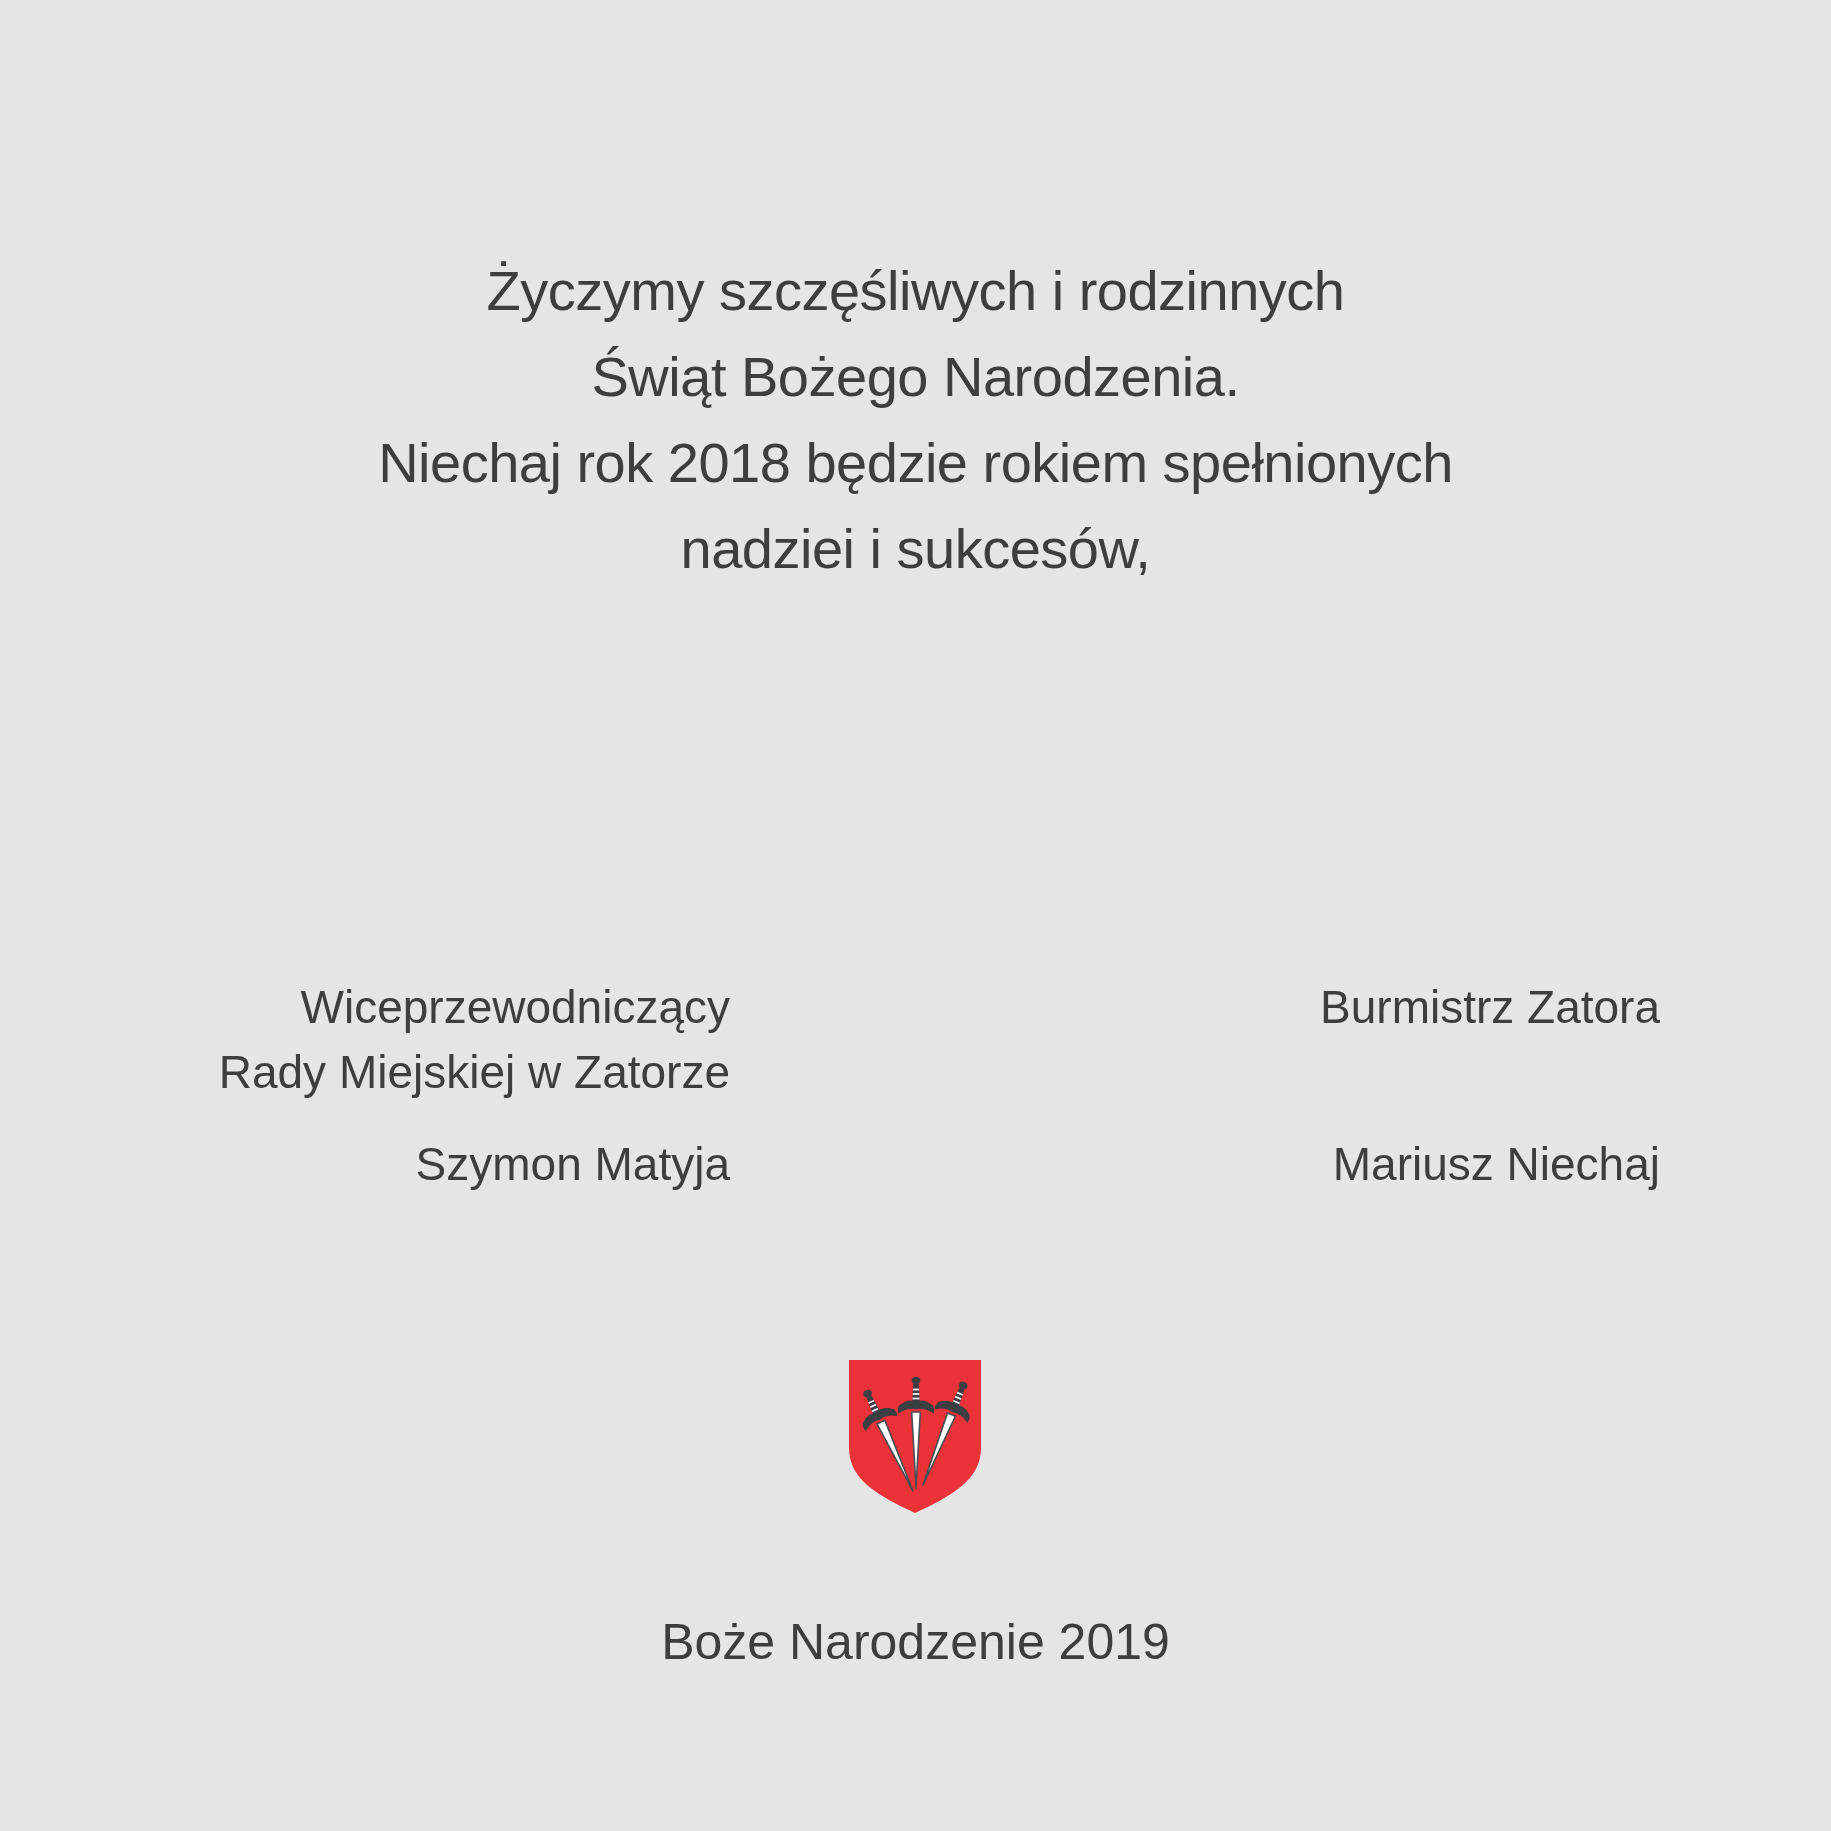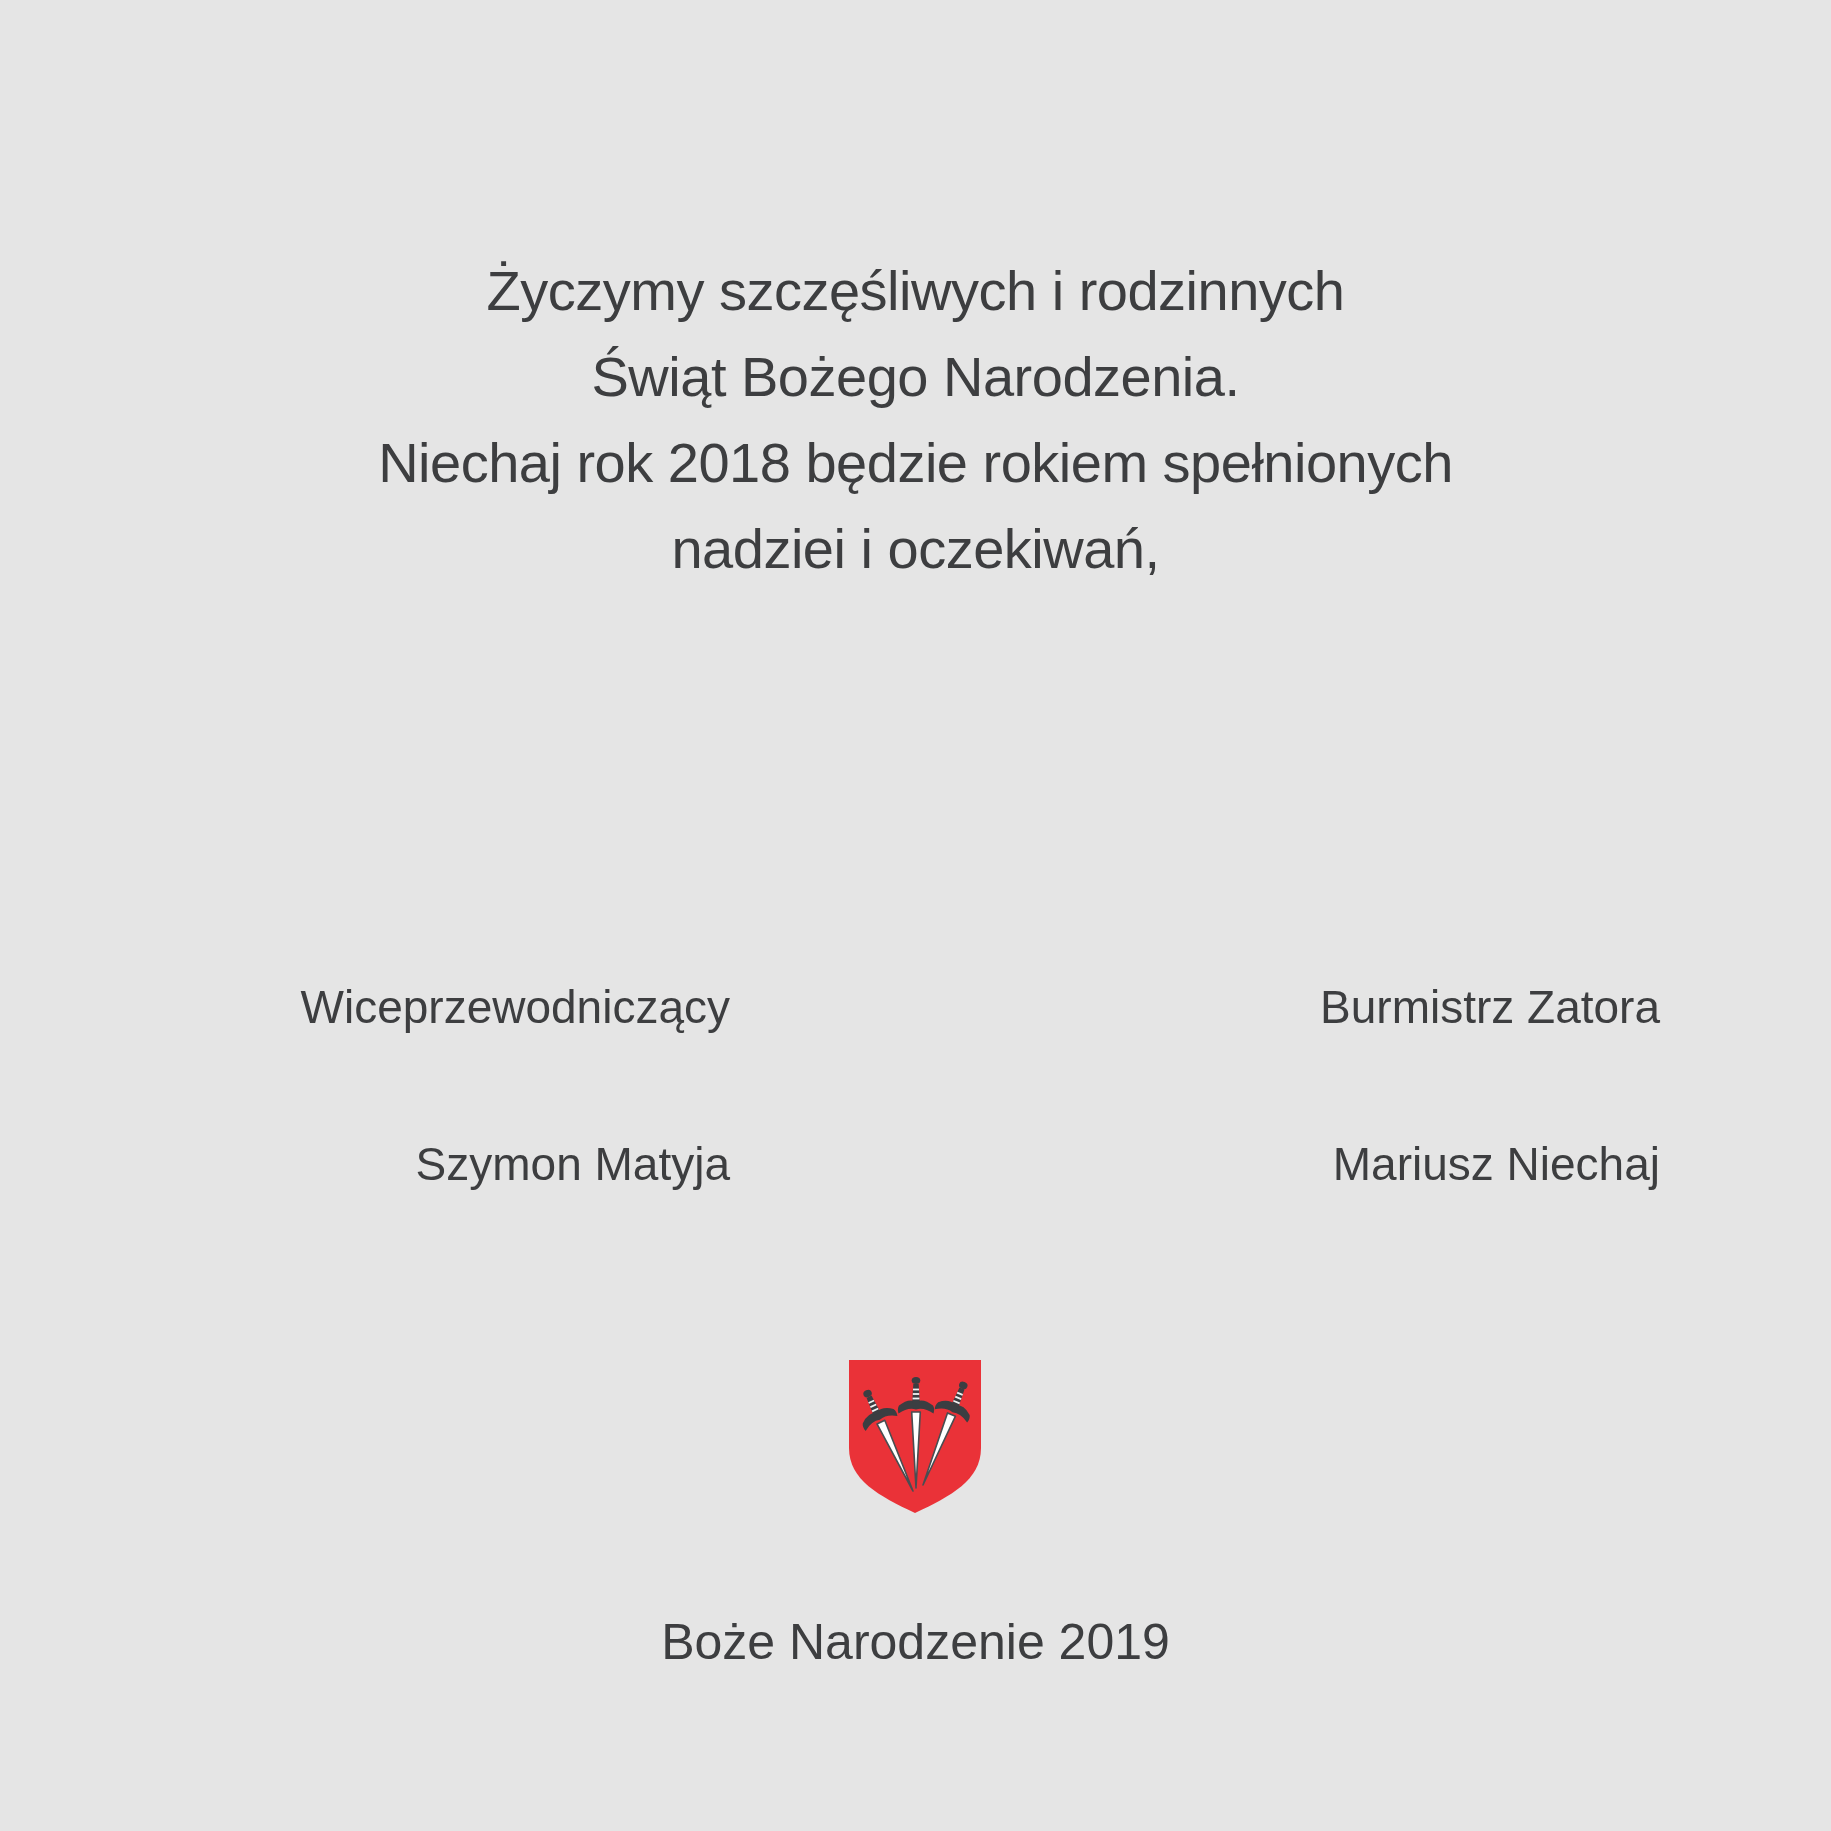--- a/index.html
+++ b/index.html
@@ -58,25 +58,26 @@
 </style>
 </head>
 <body>
 
 <div class="card">
 
   <div class="greeting">
     <div>Życzymy szczęśliwych i rodzinnych</div>
     <div>Świąt Bożego Narodzenia.</div>
     <div>Niechaj rok 2018 będzie rokiem spełnionych</div>
-    <div>nadziei i oczekiwań,</div>
+    <div>nadziei i sukcesów,</div>
   </div>
 
   <div class="sig-block sig-left sig-title">
     <div>Wiceprzewodniczący</div>
+    <div>Rady Miejskiej w Zatorze</div>
   </div>
 
   <div class="sig-block sig-right sig-title">
     <div>Burmistrz Zatora</div>
   </div>
 
   <div class="sig-block sig-left sig-name">Szymon Matyja</div>
 
   <div class="sig-block sig-right sig-name">Mariusz Niechaj</div>
 

